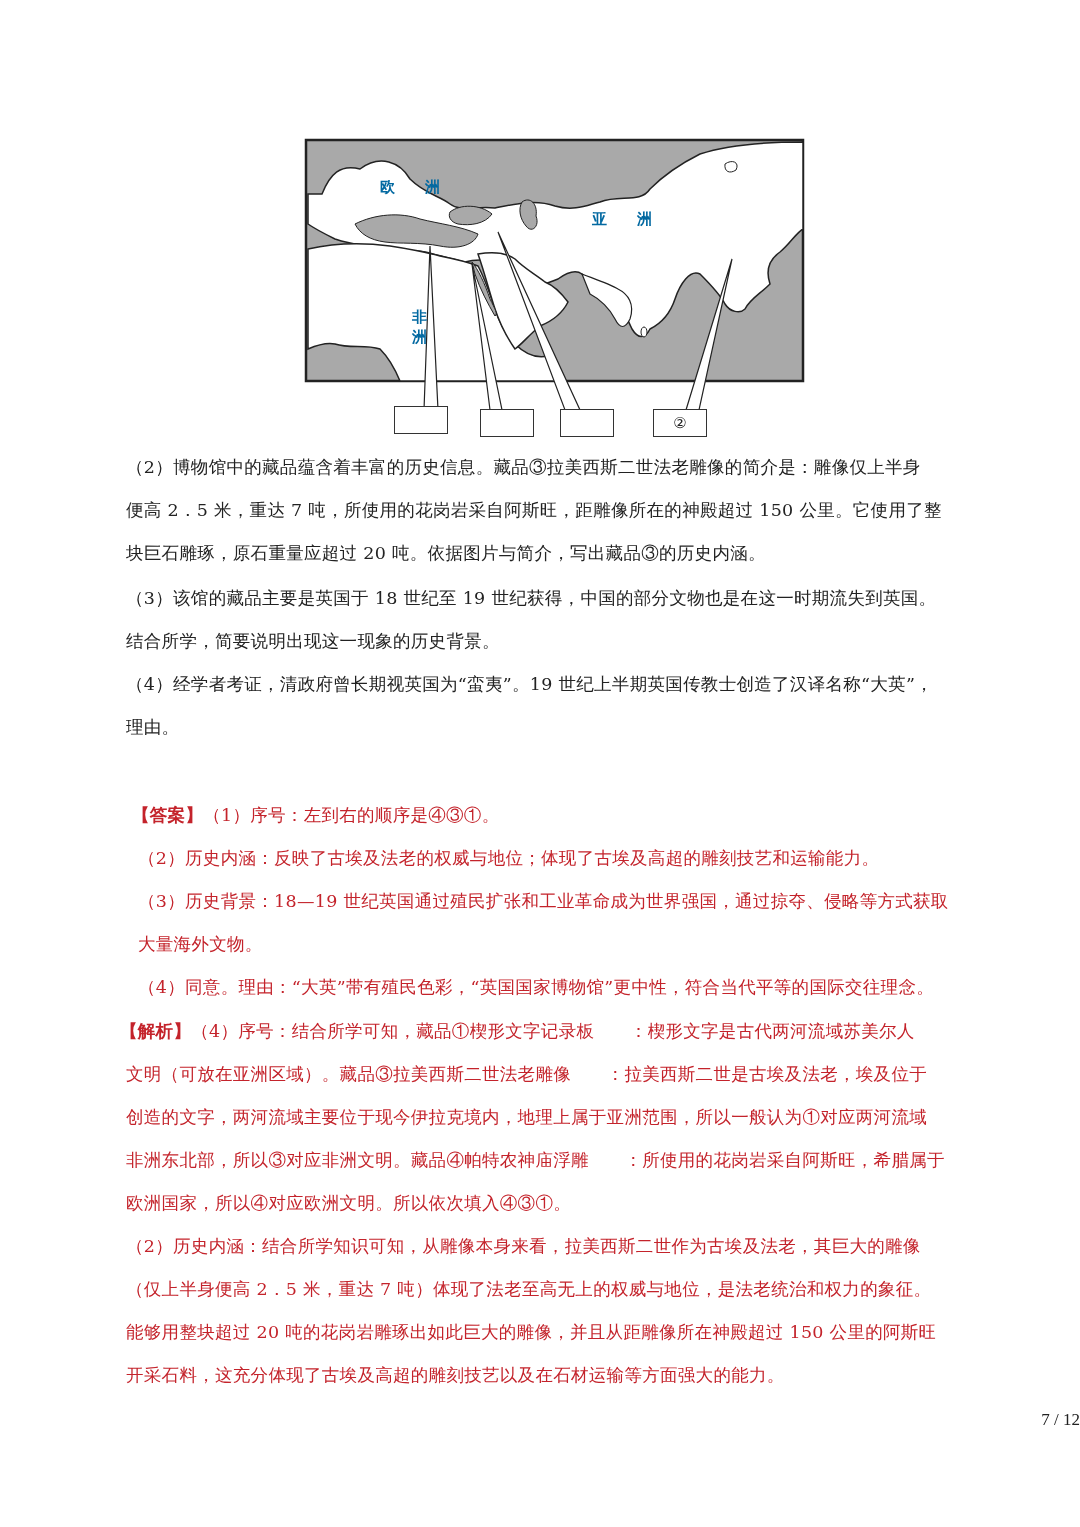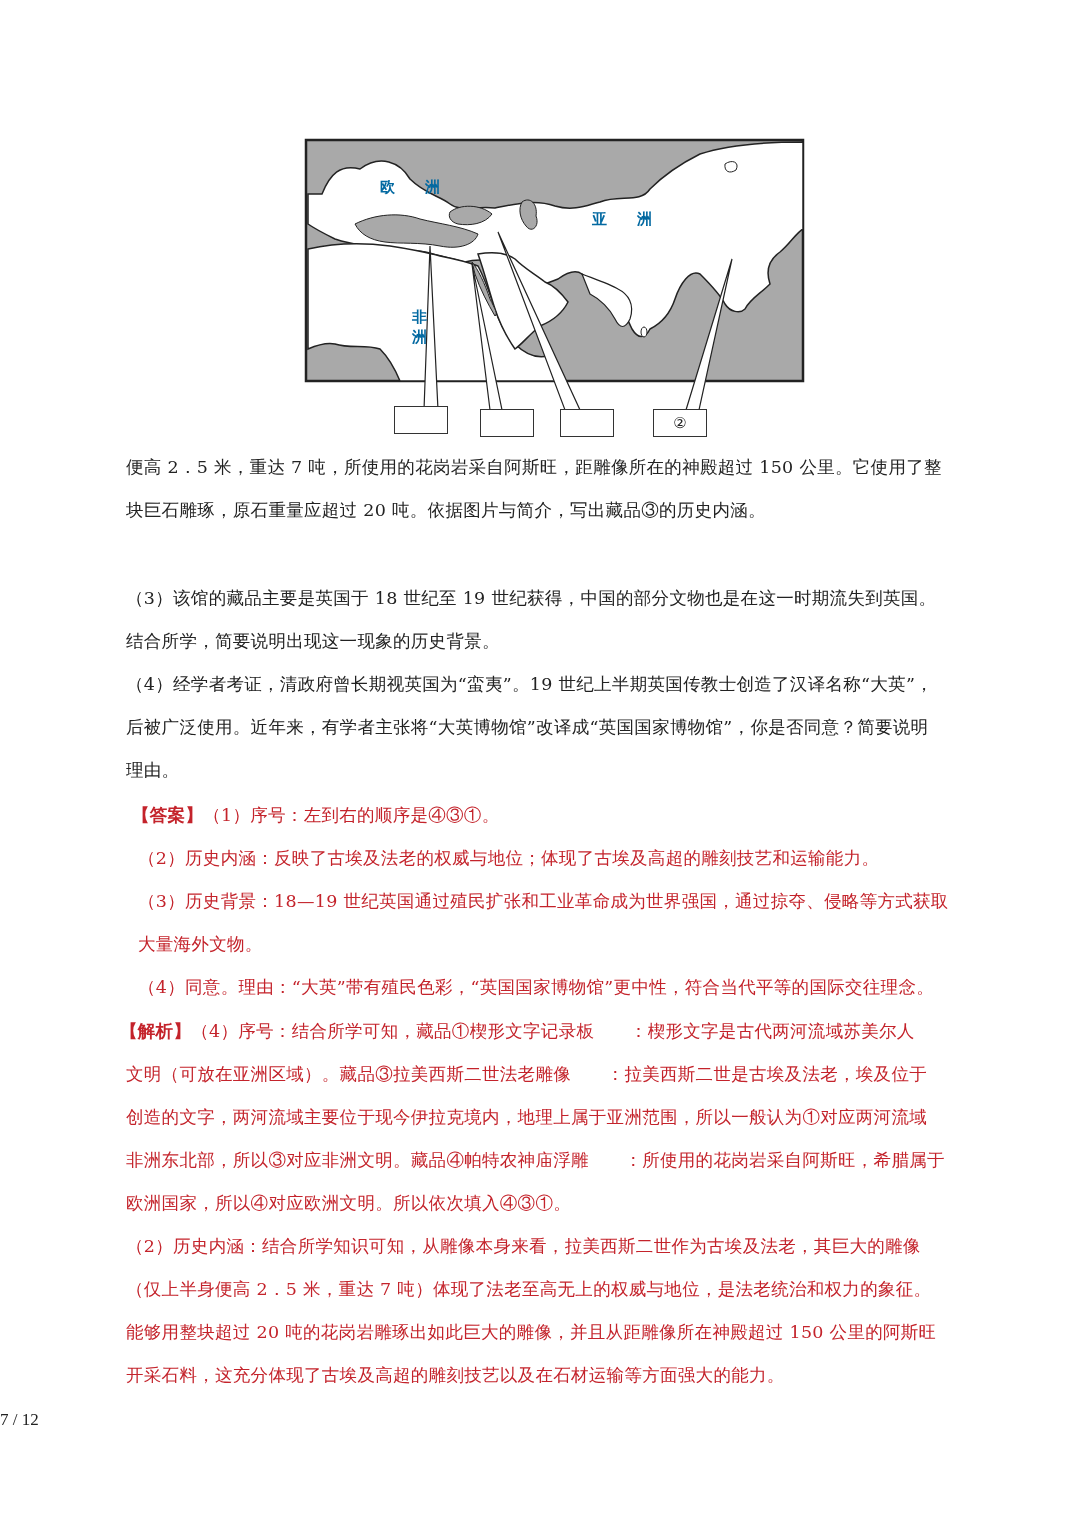--- a/index.html
+++ b/index.html
@@ -10,21 +10,21 @@
   .map-label { position:absolute; font-size:15px; font-weight:bold; color:#0369a1;
                font-family:"DejaVu Serif",serif; letter-spacing:0; }
   .label-box { position:absolute; width:54px; height:28px; border:1.5px solid #333;
                background:#fff; box-sizing:border-box; text-align:center; line-height:26px;
                font-size:15px; color:#222; }
   .para { position:absolute; left:126px; width:862px; font-size:17.5px; line-height:43px;
           letter-spacing:0.3px; }
   .para .line { display:block; white-space:nowrap; }
   .red { color:#c4232b; }
   .tag { color:#c4232b; font-weight:bold; }
-  .page-num { position:absolute; top:1410px; left:0; width:1080px; text-align:left;
+  .page-num { position:absolute; top:1410px; left:0; width:1080px; text-align:right;
               font-size:17px; color:#222; font-family:"Liberation Serif",serif; }
 </style>
 </head>
 <body>
 
 <div class="map-wrap">
   <svg class="map-svg" width="520" height="310" viewBox="0 0 520 310">
 
     <rect x="6" y="6" width="497" height="241" fill="#a9a9a9" stroke="#222" stroke-width="2.5"></rect>
 
@@ -58,32 +58,32 @@
   <span class="map-label" style="left:112px;top:174px;">非</span>
   <span class="map-label" style="left:112px;top:194px;">洲</span>
 
   <div class="label-box" style="left:94px;top:272px;"></div>
   <div class="label-box" style="left:180px;top:275px;"></div>
   <div class="label-box" style="left:260px;top:275px;"></div>
   <div class="label-box" style="left:353px;top:275px;">②</div>
 </div>
 
 <div class="para" style="top:446px;">
+  <span class="line">（2）博物馆中的藏品蕴含着丰富的历史信息。藏品③拉美西斯二世法老雕像的简介是：雕像仅上半身</span>
   <span class="line">便高 2．5 米，重达 7 吨，所使用的花岗岩采自阿斯旺，距雕像所在的神殿超过 150 公里。它使用了整</span>
   <span class="line">块巨石雕琢，原石重量应超过 20 吨。依据图片与简介，写出藏品③的历史内涵。</span>
 </div>
 
 <div class="para" style="top:577px;">
   <span class="line">（3）该馆的藏品主要是英国于 18 世纪至 19 世纪获得，中国的部分文物也是在这一时期流失到英国。</span>
   <span class="line">结合所学，简要说明出现这一现象的历史背景。</span>
 </div>
 
 <div class="para" style="top:663px;">
   <span class="line">（4）经学者考证，清政府曾长期视英国为“蛮夷”。19 世纪上半期英国传教士创造了汉译名称“大英”，</span>
-  <span class="line">后被广泛使用。近年来，有学者主张将“大英博物馆”改译成“英国国家博物馆”，你是否同意？简要说明</span>
   <span class="line">理由。</span>
 </div>
 
 <div class="para red" style="left:132px;top:794px;">
   <span class="line"><span class="tag">【答案】</span><span>（1）序号：左到右的顺序是④③①。</span></span>
   <span class="line" style="padding-left:6px;">（2）历史内涵：反映了古埃及法老的权威与地位；体现了古埃及高超的雕刻技艺和运输能力。</span>
   <span class="line" style="padding-left:6px;">（3）历史背景：18—19 世纪英国通过殖民扩张和工业革命成为世界强国，通过掠夺、侵略等方式获取</span>
   <span class="line" style="padding-left:6px;">大量海外文物。</span>
   <span class="line" style="padding-left:6px;">（4）同意。理由：“大英”带有殖民色彩，“英国国家博物馆”更中性，符合当代平等的国际交往理念。</span>
 </div>

